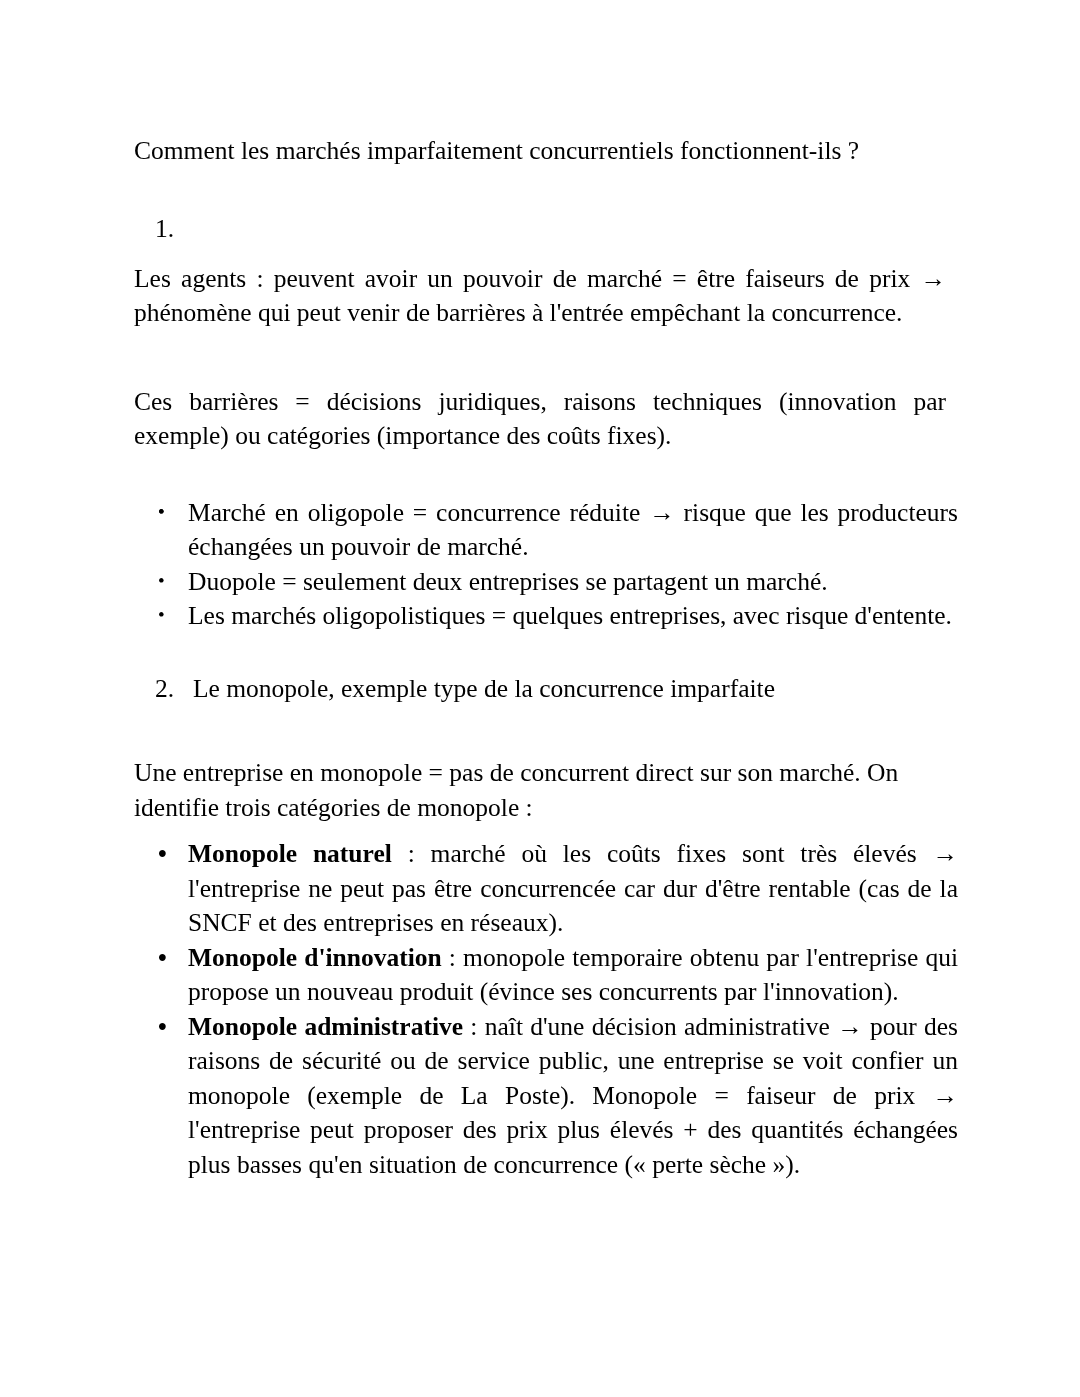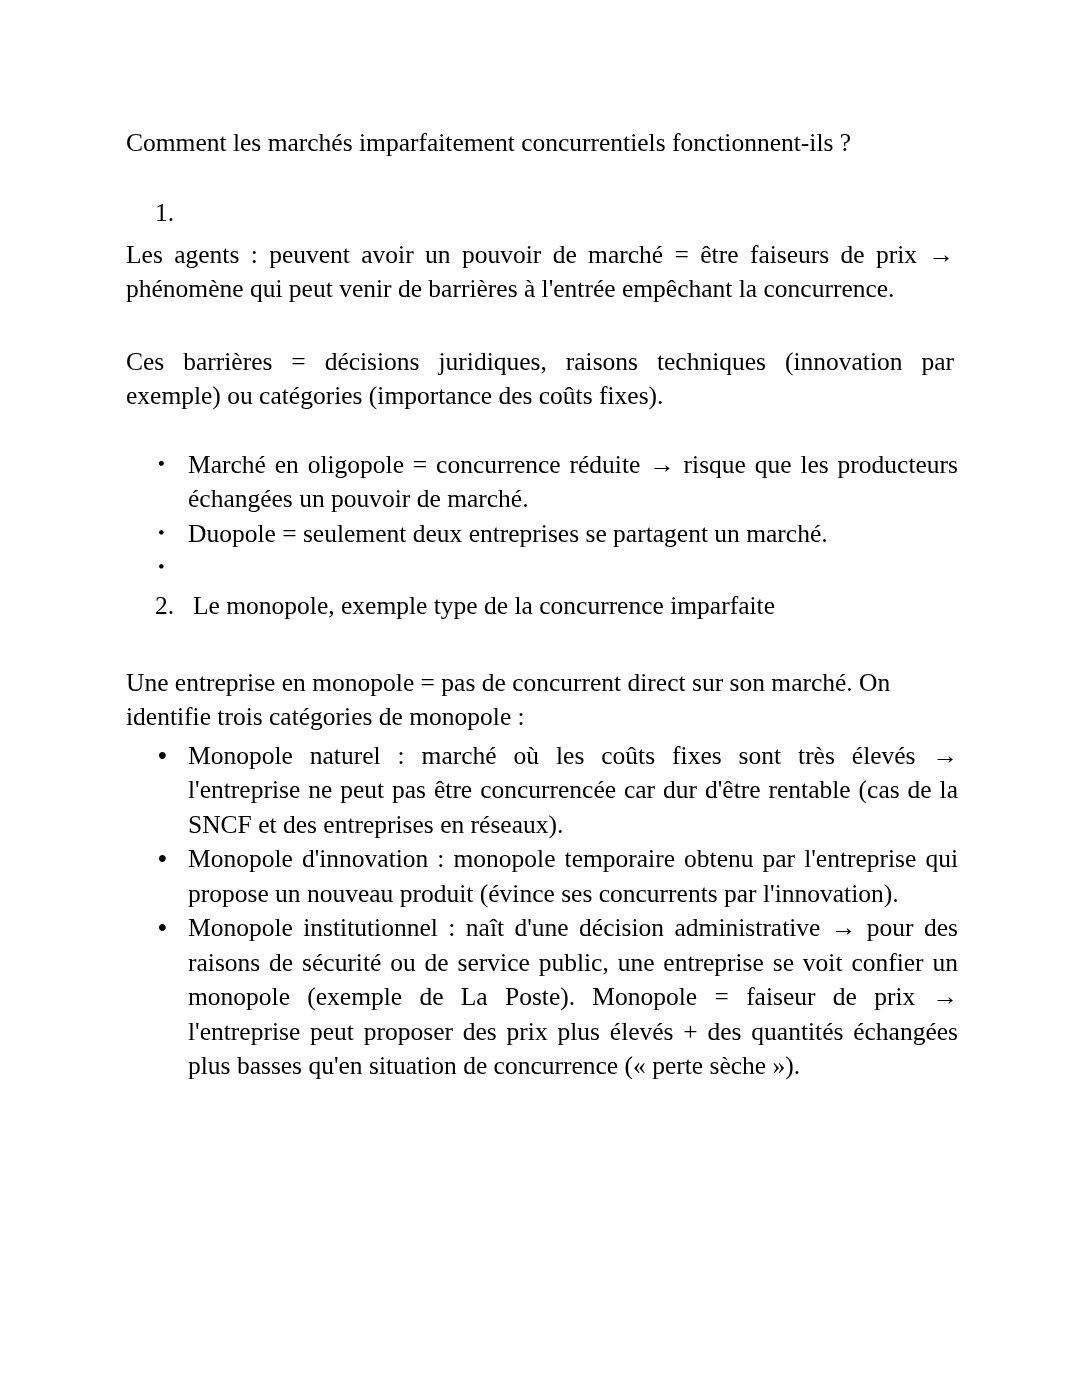--- a/index.html
+++ b/index.html
@@ -29,21 +29,21 @@
     top: 122px;
     width: 836px;
   }
 
   
   .para {
     font-size: 25.5px;
     line-height: 34.5px;
     text-align: justify;
     text-justify: inter-word;
-    margin: 4px;
+    margin: 12px;
     hyphens: none;
   }
 
   .para.last-left {
     text-align: left;
   }
 
   .gap-title    { height: 31px; }
   .gap-med      { height: 30px; }
   .gap-sec      { height: 38px; }
@@ -102,21 +102,21 @@
     top: -1px;
   }
 
   
   .bullets.large li .bullet {
     font-size: 25px;
     font-weight: bold;
     top: 0px;
   }
 
-  b, .b { font-weight: normal; }
+  b, .b { font-weight: bold; }
 </style>
 </head>
 <body>
 
 <div class="page">
   <div class="content">
 
     <p class="para last-left">Comment les marchés imparfaitement concurrentiels fonctionnent-ils ?</p>
 
     <div class="gap-title"></div>
@@ -145,20 +145,21 @@
       <li>
         <span class="bullet">•</span>
         <span>Marché en oligopole = concurrence réduite → risque que les producteurs échangées un pouvoir de marché.</span>
       </li>
       <li class="flush">
         <span class="bullet">•</span>
         <span>Duopole = seulement deux entreprises se partagent un marché.</span>
       </li>
       <li>
         <span class="bullet">•</span>
+        <span>Les marchés oligopolistiques = quelques entreprises, avec risque d'entente.</span>
       </li>
     </ul>
 
     <div class="gap-sec"></div>
 
     <div class="numlist">
       <div class="numitem">
         <span class="num">2.</span>
         <span>Le monopole, exemple type de la concurrence imparfaite</span>
       </div>
@@ -172,18 +173,18 @@
       <li>
         <span class="bullet">•</span>
         <b>Monopole naturel</b><span> : marché où les coûts fixes sont très élevés → l'entreprise ne peut pas être concurrencée car dur d'être rentable (cas de la SNCF et des entreprises en réseaux).</span>
       </li>
       <li>
         <span class="bullet">•</span>
         <b>Monopole d'innovation</b><span> : monopole temporaire obtenu par l'entreprise qui propose un nouveau produit (évince ses concurrents par l'innovation).</span>
       </li>
       <li>
         <span class="bullet">•</span>
-        <b>Monopole institutionnel</b><span> : naît d'une décision administrative → pour des raisons de sécurité ou de service public, une entreprise se voit confier un monopole (exemple de La Poste). Monopole = faiseur de prix → l'entreprise peut proposer des prix plus élevés + des quantités échangées plus basses qu'en situation de concurrence (« perte sèche »).</span>
+        <b>Monopole administrative</b><span> : naît d'une décision administrative → pour des raisons de sécurité ou de service public, une entreprise se voit confier un monopole (exemple de La Poste). Monopole = faiseur de prix → l'entreprise peut proposer des prix plus élevés + des quantités échangées plus basses qu'en situation de concurrence (« perte sèche »).</span>
       </li>
     </ul>
 
   </div>
 </div>
 
 </body></html>

